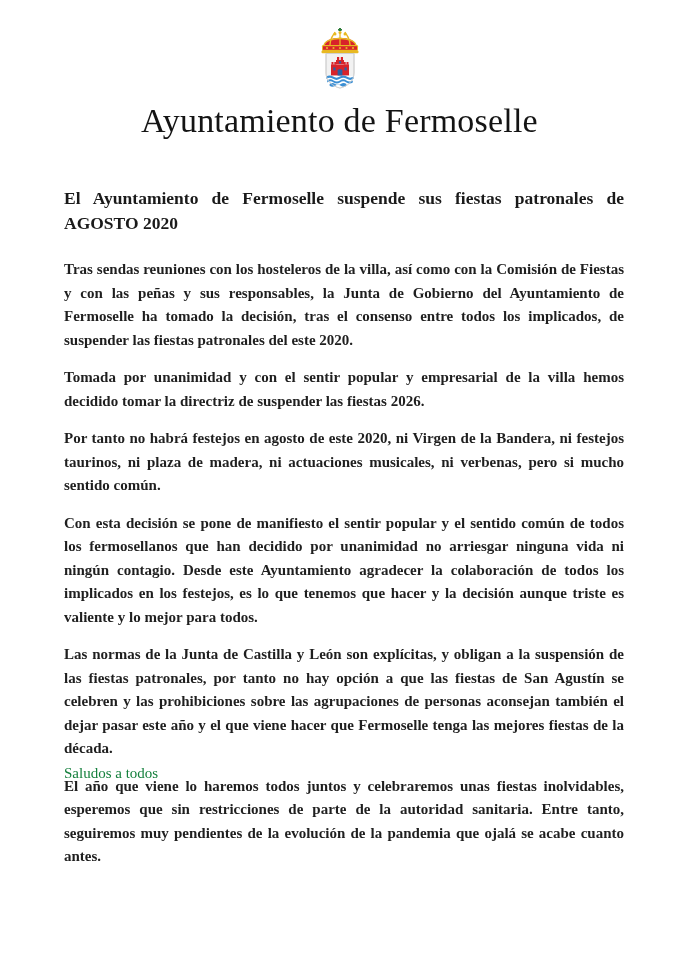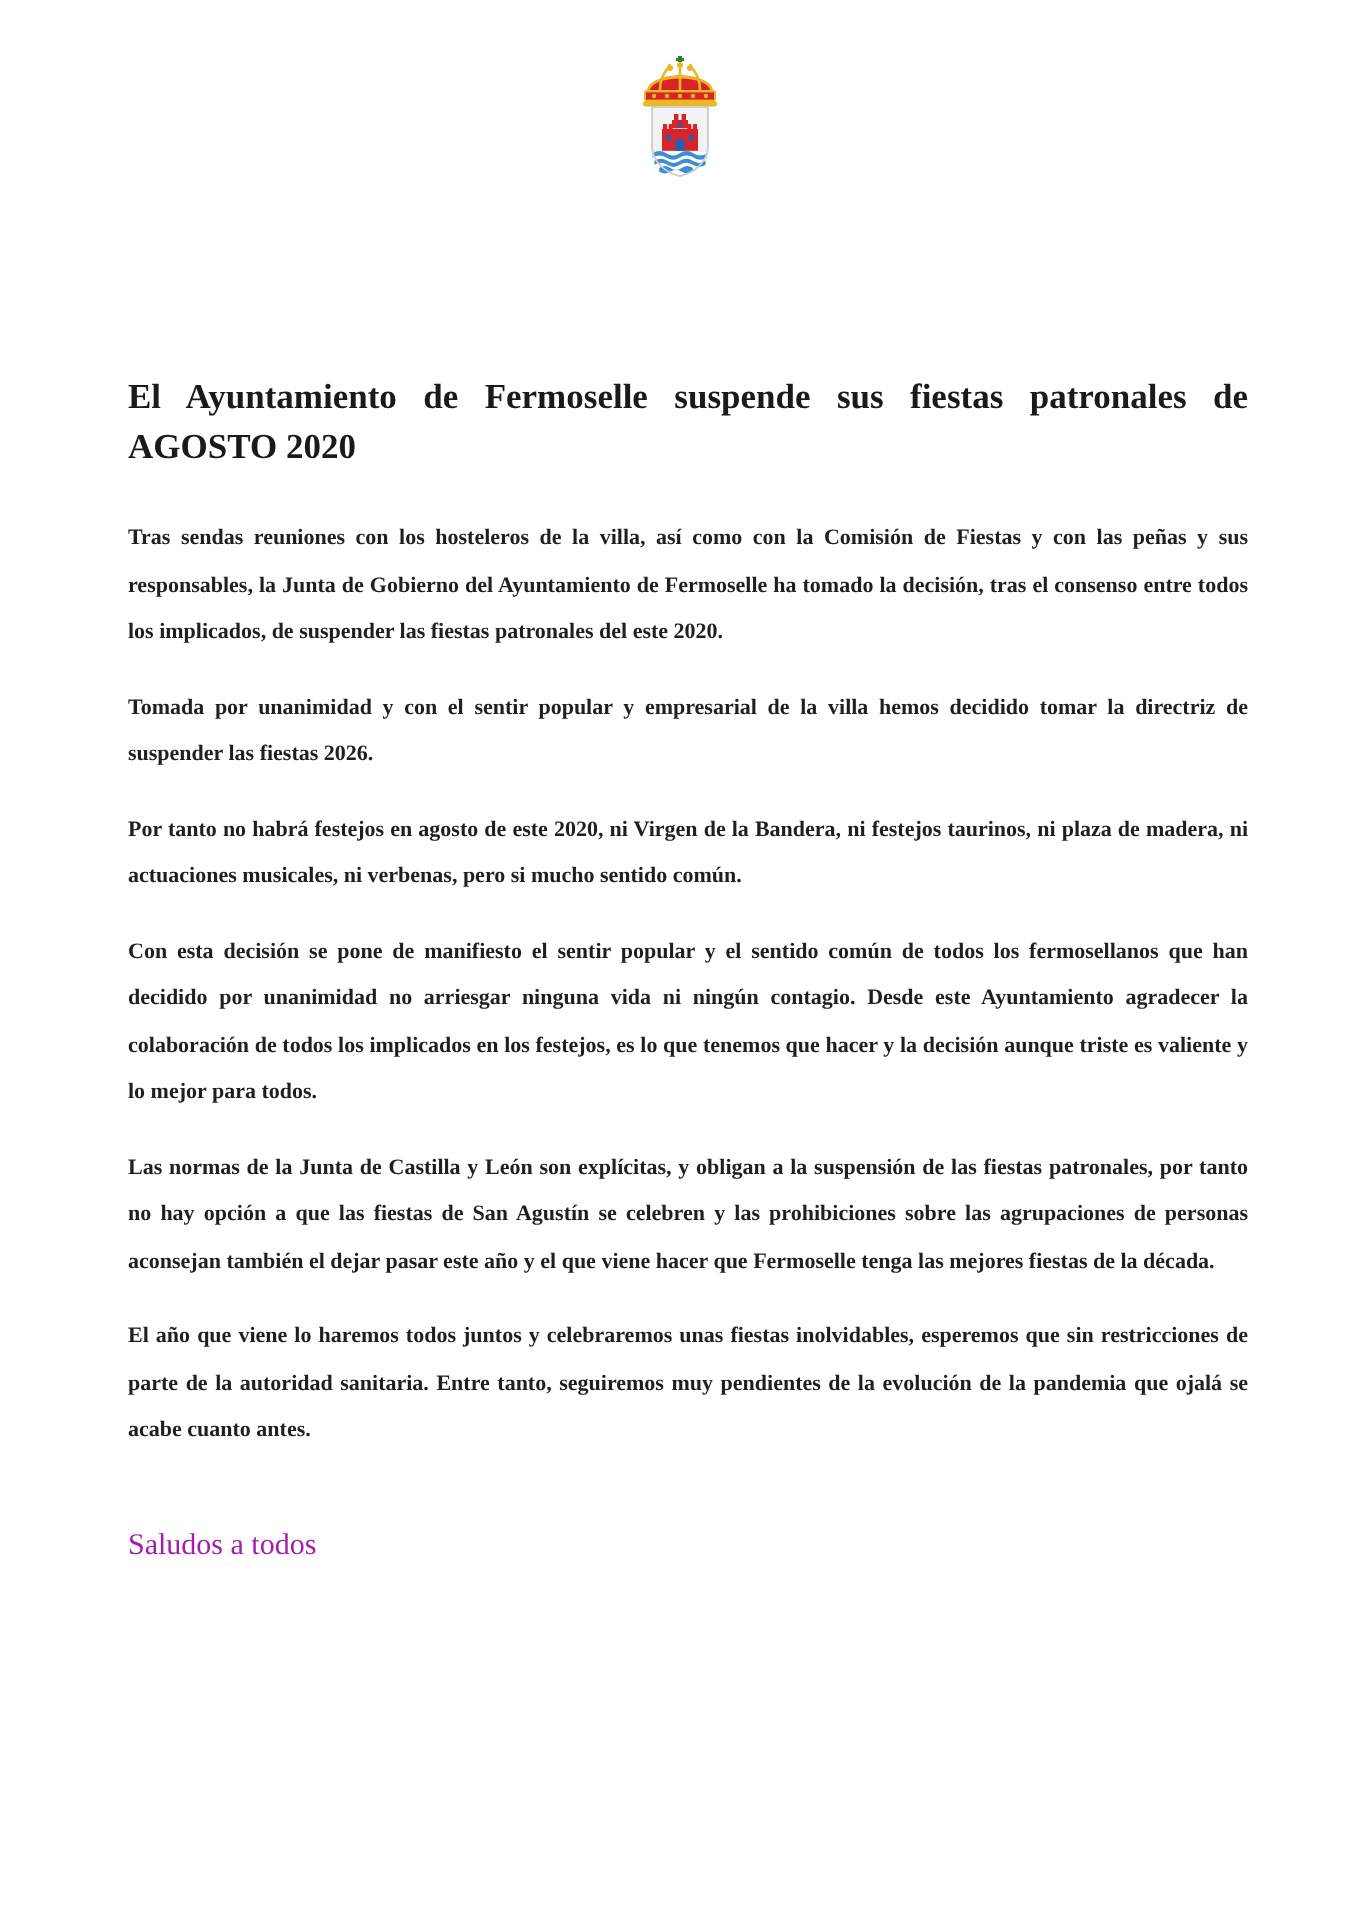--- a/index.html
+++ b/index.html
@@ -59,37 +59,37 @@
   .lead {
     font-size: 17.5px;
     line-height: 25px;
     text-align: justify;
     text-justify: inter-word;
     margin: 0 0 22px 0;
     color: #1a1a1a;
   }
 
   .para {
-    font-size: 11px;
+    font-size: 15px;
     line-height: 23.5px;
     text-align: justify;
     text-justify: inter-word;
     margin: 0 0 14px 0;
     color: #1f1f1f;
   }
 
   .para.last-body {
     margin-bottom: 0;
   }
 
   .signoff {
     font-size: 15px;
     line-height: 23.5px;
     margin: 0;
-    color: #a21caf;
+    color: #15803d;
     text-align: left;
   }
 
   .signoff-wrap {
     position: absolute;
     left: 64px;
     top: 762px;
     width: 560px;
   }
 </style>
@@ -155,20 +155,21 @@
           <path d="M12 49 H40 V46.8 C40 54, 33 59.5, 26 61 C19 59.5, 12 54, 12 46 Z" fill="#ffffff"></path>
           <path d="M12.3 49.6 q3.4 -2.2 6.8 0 t6.8 0 t6.8 0 t6.8 0 V51.8 q-3.4 2.2 -6.8 0 t-6.8 0 t-6.8 0 t-6.8 0 Z" fill="#3b8fd4"></path>
           <path d="M13.2 53.4 q3.2 -2.1 6.4 0 t6.4 0 t6.4 0 t6.4 0 V55.4 q-3.2 2.1 -6.4 0 t-6.4 0 t-6.4 0 t-6.4 0 Z" fill="#3b8fd4"></path>
           <path d="M15.6 57 q2.8 -1.9 5.6 0 t5.6 0 t5.6 0 V58.8 q-2.8 1.9 -5.6 0 t-5.6 0 t-5.6 0 Z" fill="#3b8fd4"></path>
           <path d="M12 26.5 H40 V46 C40 54, 33 59.5, 26 61 C19 59.5, 12 54, 12 46 Z" fill="none" stroke="#cfcfcf" stroke-width="0.9"></path>
         </g>
       </g>
     </svg>
   </div>
 
+  <h1 class="doc-title">Ayuntamiento de Fermoselle</h1>
 
   <div class="content">
 
     <p class="lead">El Ayuntamiento de Fermoselle suspende sus fiestas patronales de AGOSTO 2020</p>
 
     <p class="para">Tras sendas reuniones con los hosteleros de la villa, así como con la Comisión de Fiestas y con las peñas y sus responsables, la Junta de Gobierno del  Ayuntamiento de Fermoselle ha tomado la decisión, tras el consenso entre todos los implicados, de suspender las fiestas patronales del este 2020.</p>
 
     <p class="para">Tomada por unanimidad y con el sentir popular y empresarial de la villa hemos decidido tomar la directriz de suspender las fiestas 2026.</p>
 
     <p class="para">Por tanto no habrá festejos en agosto de este 2020, ni Virgen de la Bandera, ni festejos taurinos, ni plaza de madera, ni actuaciones musicales, ni verbenas, pero si mucho sentido común.</p>

